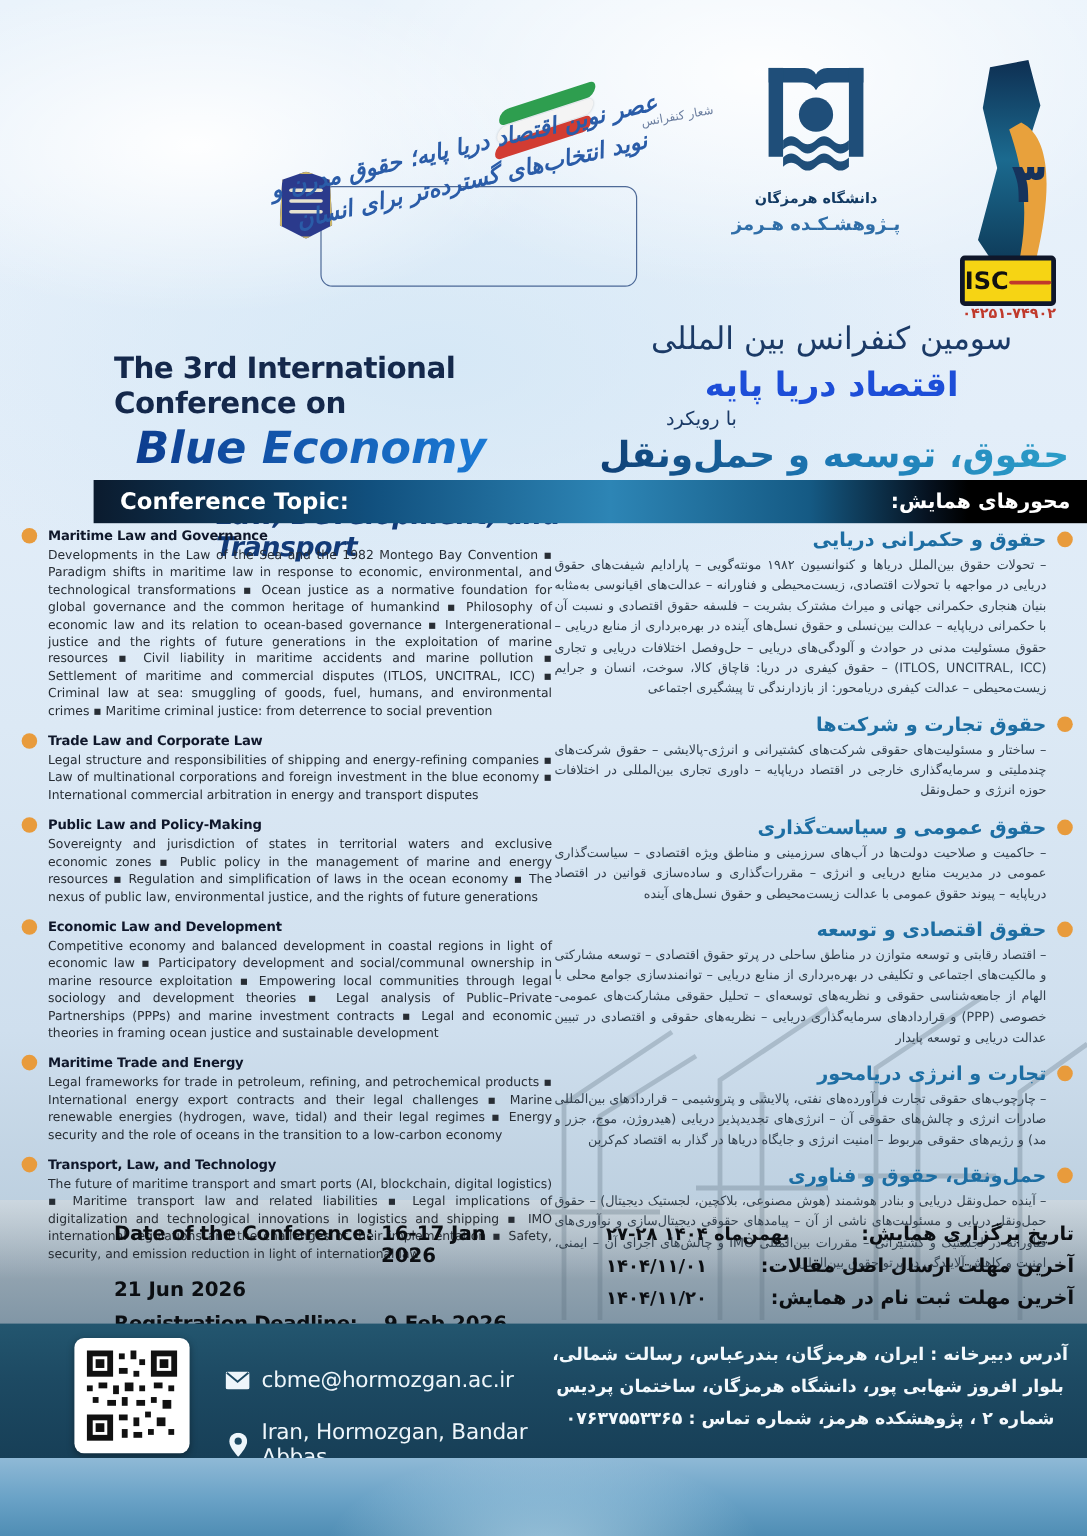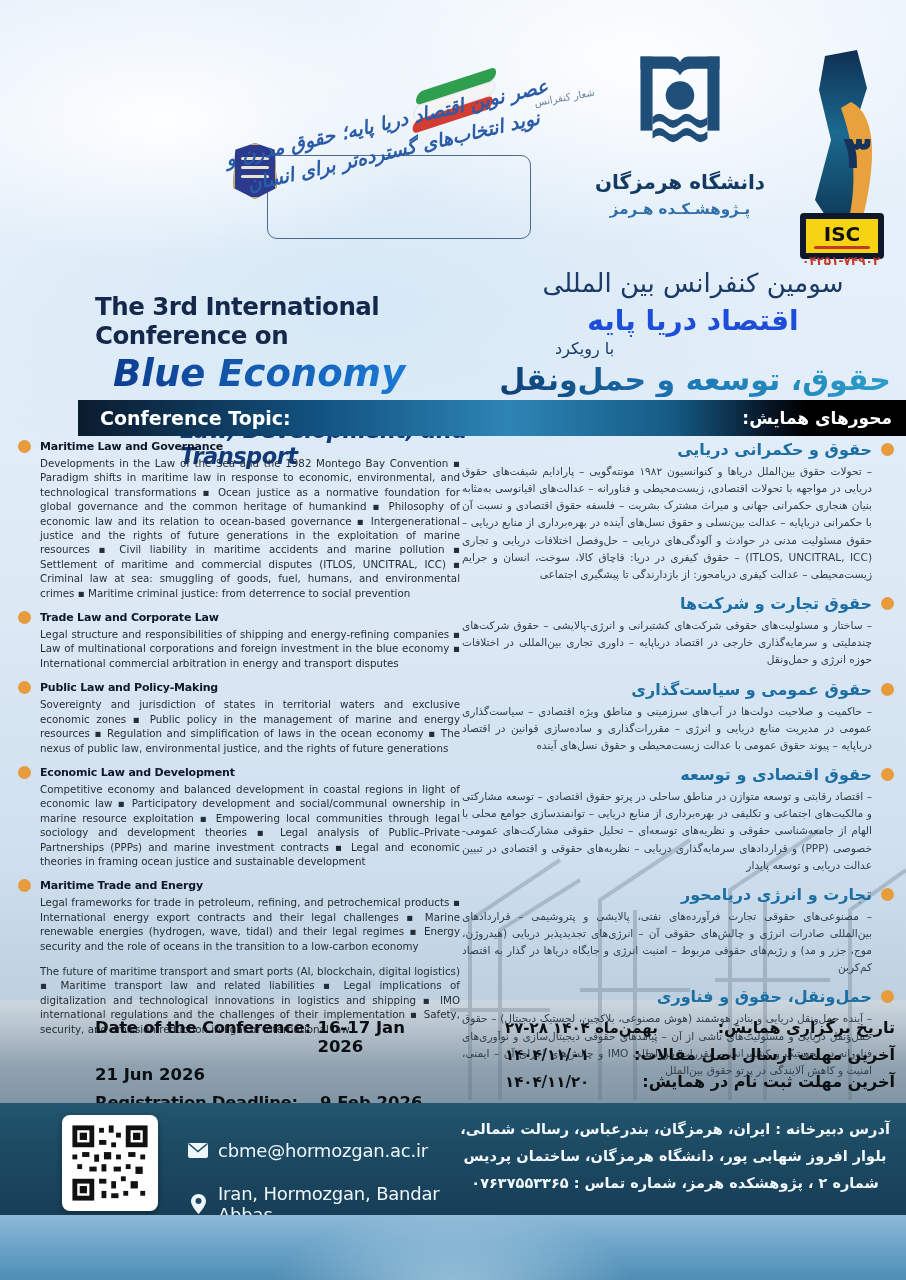--- a/index.html
+++ b/index.html
@@ -60,27 +60,27 @@
   .slogan-emblem::after{
     content:"";position:absolute;left:8px;top:14px;width:28px;height:3px;background:#e7e3d0;border-radius:2px;
     box-shadow:0 9px 0 #e7e3d0,0 18px 0 #e7e3d0;
   }
   .flag-ribbon{position:absolute;left:200px;top:18px;width:90px;height:60px;transform:rotate(-18deg);}
   .flag-ribbon span{position:absolute;width:84px;height:12px;border-radius:8px;transform:skewX(-28deg);}
   .flag-green{background:#2e9e4f;left:6px;top:2px;}
   .flag-white{background:#f4f4f4;left:0px;top:15px;box-shadow:0 0 2px rgba(0,0,0,.2);}
   .flag-red{background:#d23c32;left:-6px;top:28px;}
   .uni-block{position:absolute;left:585px;top:50px;width:190px;text-align:center;}
-  .uni-name{font-weight:bold;color:#123a63;font-size:20px;margin-top:20px;direction:rtl;}
+  .uni-name{font-weight:bold;color:#123a63;font-size:12px;margin-top:8px;direction:rtl;}
   .uni-sub{font-weight:bold;color:#2f6ea8;font-size:15px;margin-top:6px;direction:rtl;letter-spacing:1px;}
   .conf3-wrap{position:absolute;left:795px;top:50px;width:100px;height:185px;}
   .isc-badge{
     position:absolute;left:800px;top:213px;width:72px;height:34px;
-    background:#f6d414;border:6px solid #0f172a;border-radius:4px;
-    display:flex;flex-direction:column;align-items:center;justify-content:center;
+    background:#f6d414;border:4px solid #0f172a;border-radius:4px;
+    display:flex;flex-direction:row;align-items:center;justify-content:center;
   }
   .isc-badge .isc-txt{font-weight:bold;font-size:20px;color:#111;line-height:1;}
   .isc-badge .isc-line{width:56px;height:3px;background:#c0392b;margin-top:2px;border-radius:2px;}
   .isc-code{
     position:absolute;left:786px;top:254px;width:110px;text-align:center;
     color:#c0392b;font-weight:bold;font-size:12px;direction:rtl;
   }
   
   .title-en{position:absolute;left:95px;top:292px;width:380px;}
   .t-en-1{font-weight:bold;color:#14284b;font-size:24.5px;letter-spacing:-.5px;}
@@ -255,20 +255,24 @@
     <p class="body">Competitive economy and balanced development in coastal regions in light of economic law ▪ Participatory development and social/communal ownership in marine resource exploitation ▪ Empowering local communities through legal sociology and development theories ▪ Legal analysis of Public–Private Partnerships (PPPs) and marine investment contracts ▪ Legal and economic theories in framing ocean justice and sustainable development</p>
   </div>
   <div class="topic">
     <div class="head">
         <span class="bullet"></span>
         <h3>Maritime Trade and Energy</h3>
       </div>
     <p class="body">Legal frameworks for trade in petroleum, refining, and petrochemical products ▪ International energy export contracts and their legal challenges ▪ Marine renewable energies (hydrogen, wave, tidal) and their legal regimes ▪ Energy security and the role of oceans in the transition to a low-carbon economy</p>
   </div>
   <div class="topic">
+    <div class="head">
+        <span class="bullet"></span>
+        <h3>Transport, Law, and Technology</h3>
+      </div>
     <p class="body">The future of maritime transport and smart ports (AI, blockchain, digital logistics) ▪ Maritime transport law and related liabilities ▪ Legal implications of digitalization and technological innovations in logistics and shipping ▪ IMO international regulations and the challenges of their implementation ▪ Safety, security, and emission reduction in light of international law</p>
   </div>
 </div>
 
 <div class="col-fa">
   <div class="topic">
     <div class="head">
         <span class="bullet"></span>
         <h3>حقوق و حکمرانی دریایی</h3>
       </div>
@@ -293,21 +297,21 @@
         <span class="bullet"></span>
         <h3>حقوق اقتصادی و توسعه</h3>
       </div>
     <p class="body">– اقتصاد رقابتی و توسعه متوازن در مناطق ساحلی در پرتو حقوق اقتصادی – توسعه مشارکتی و مالکیت‌های اجتماعی و تکلیفی در بهره‌برداری از منابع دریایی – توانمندسازی جوامع محلی با الهام از جامعه‌شناسی حقوقی و نظریه‌های توسعه‌ای – تحلیل حقوقی مشارکت‌های عمومی-خصوصی (PPP) و قراردادهای سرمایه‌گذاری دریایی – نظریه‌های حقوقی و اقتصادی در تبیین عدالت دریایی و توسعه پایدار</p>
   </div>
   <div class="topic">
     <div class="head">
         <span class="bullet"></span>
         <h3>تجارت و انرژی دریامحور</h3>
       </div>
-    <p class="body">– مصنوعی‌های حقوقی تجارت فرآورده‌های نفتی، پالایشی و پتروشیمی – قراردادهای بین‌المللی صادرات انرژی و چالش‌های حقوقی آن – انرژی‌های تجدیدپذیر دریایی (هیدروژن، موج، جزر و مد) و رژیم‌های حقوقی مربوط – امنیت انرژی و جایگاه دریاها در گذار به اقتصاد کم‌کربن</p>
+    <p class="body">– چارچوب‌های حقوقی تجارت فرآورده‌های نفتی، پالایشی و پتروشیمی – قراردادهای بین‌المللی صادرات انرژی و چالش‌های حقوقی آن – انرژی‌های تجدیدپذیر دریایی (هیدروژن، موج، جزر و مد) و رژیم‌های حقوقی مربوط – امنیت انرژی و جایگاه دریاها در گذار به اقتصاد کم‌کربن</p>
   </div>
   <div class="topic">
     <div class="head">
         <span class="bullet"></span>
         <h3>حمل‌ونقل، حقوق و فناوری</h3>
       </div>
     <p class="body">– آینده حمل‌ونقل دریایی و بنادر هوشمند (هوش مصنوعی، بلاکچین، لجستیک دیجیتال) – حقوق حمل‌ونقل دریایی و مسئولیت‌های ناشی از آن – پیامدهای حقوقی دیجیتال‌سازی و نوآوری‌های فناورانه در لجستیک و کشتیرانی – مقررات بین‌المللی IMO و چالش‌های اجرای آن – ایمنی، امنیت و کاهش آلایندگی در پرتو حقوق بین‌الملل</p>
   </div>
 </div>
 

